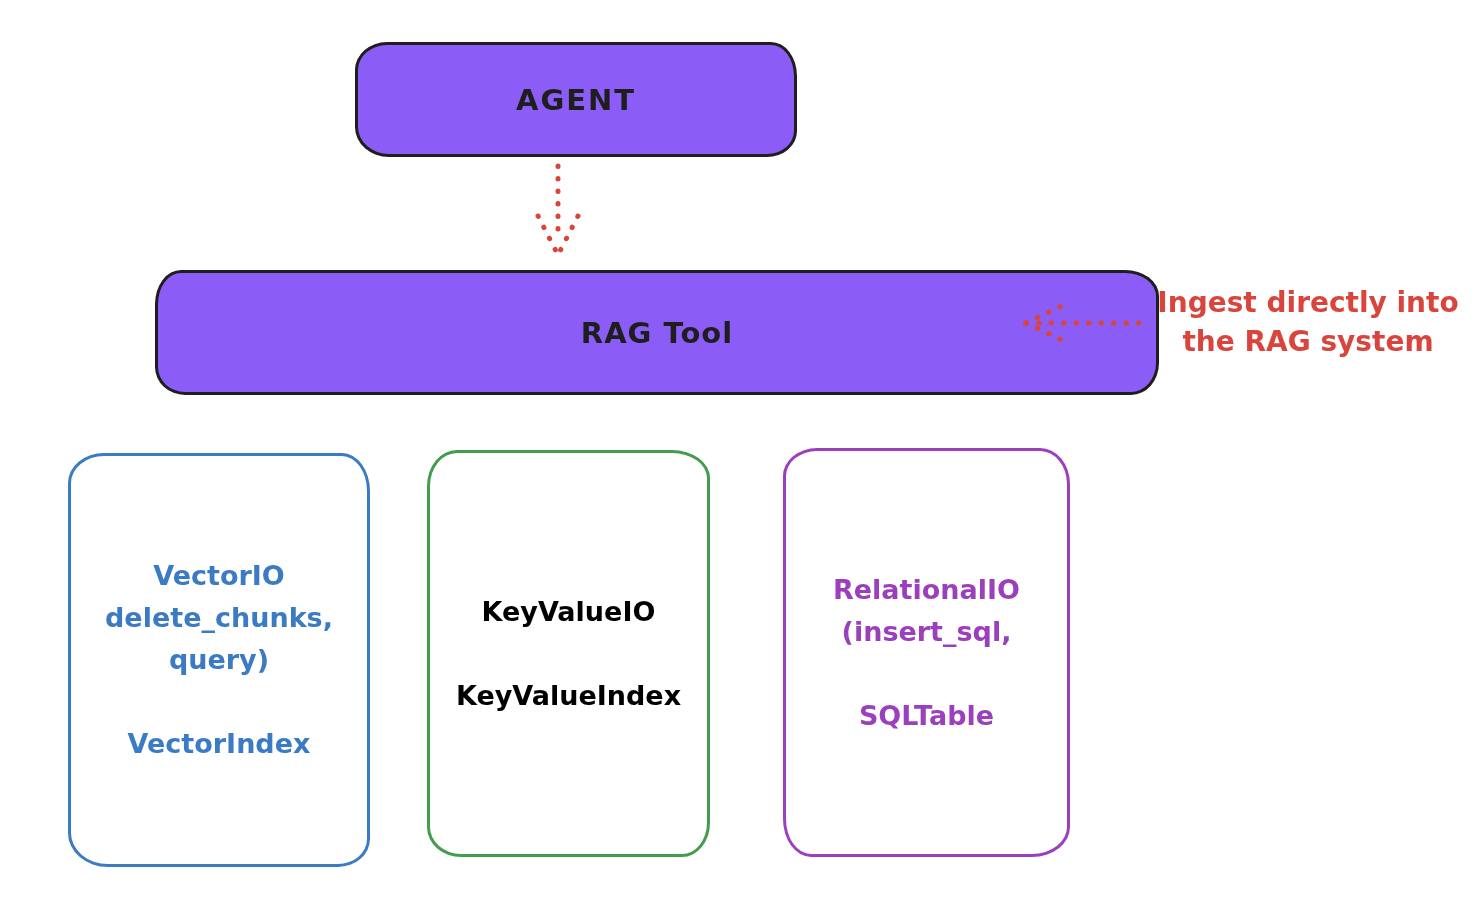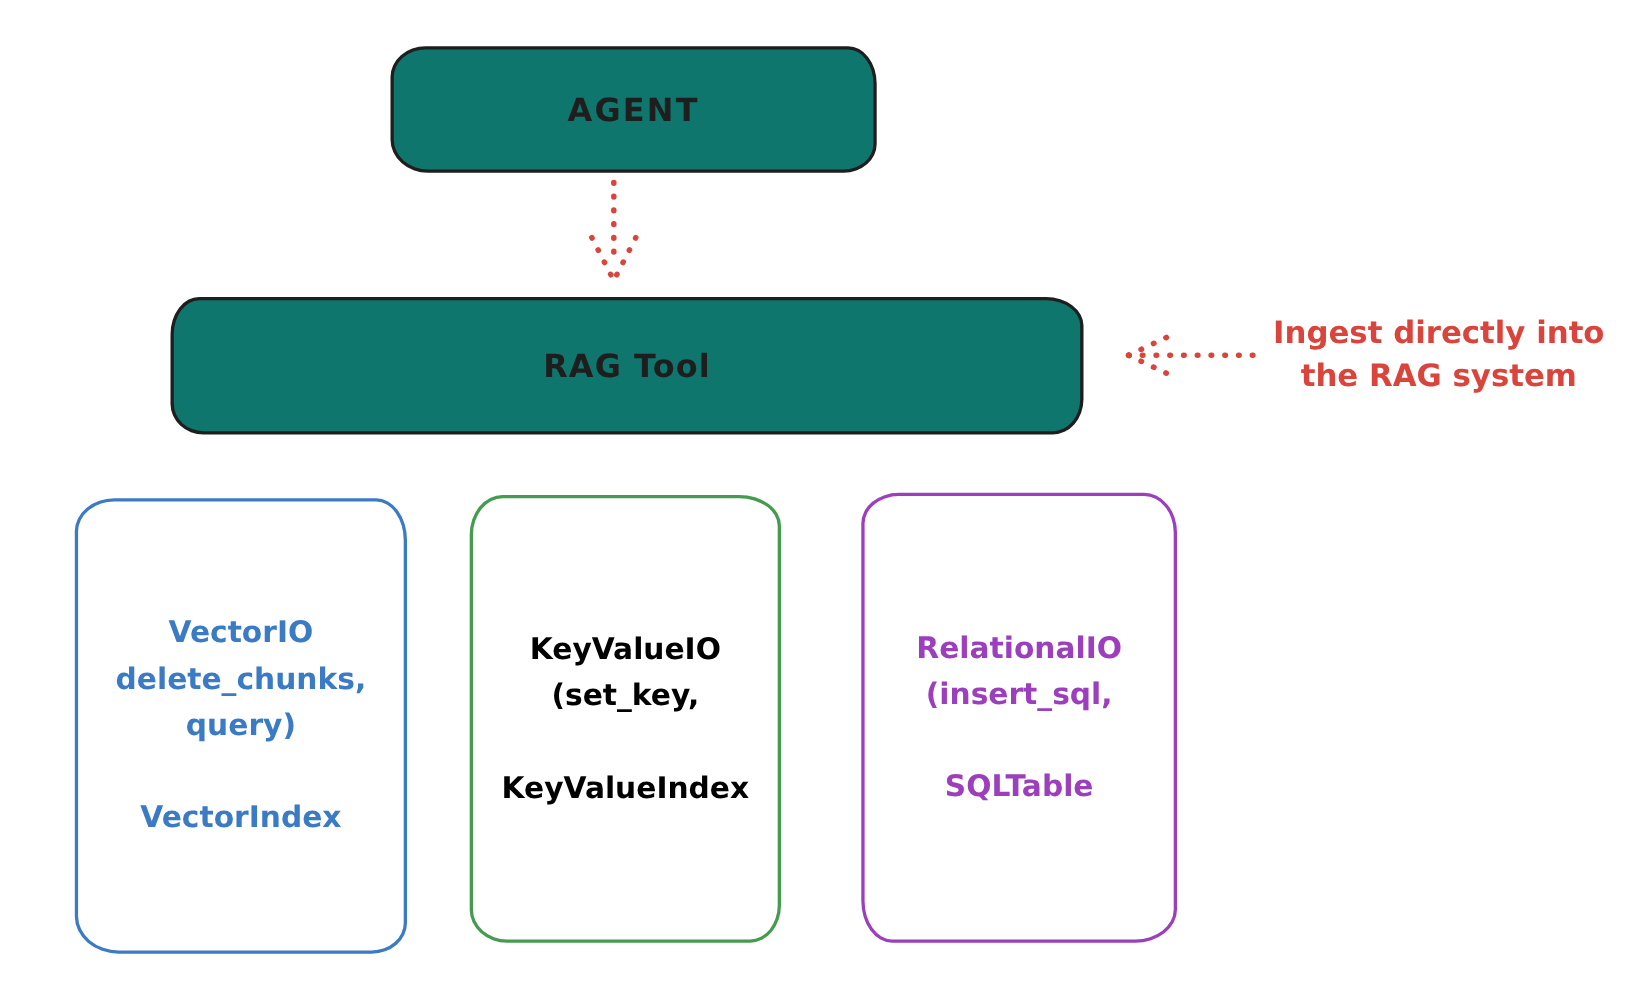--- a/index.html
+++ b/index.html
@@ -19,37 +19,37 @@
     overflow: hidden;
     color: var(--ink);
   }
   .canvas {
     position: absolute;
     inset: 0;
   }
   
   .node {
     position: absolute;
-    background: #0f766e;
+    background: #8b5cf6;
     border: 3.5px solid var(--ink);
     display: flex;
     align-items: center;
     justify-content: center;
     text-align: center;
   }
   .node.sketchy-a { border-radius: 32px 26px 30px 34px / 28px 34px 26px 30px; }
   .node.sketchy-b { border-radius: 26px 34px 28px 30px / 34px 26px 32px 28px; }
   .node-label {
     font-size: 29px;
     font-weight: 600;
     letter-spacing: 2px;
     color: var(--ink);
   }
   #agent-box   { left: 355px; top: 42px;  width: 442px; height: 115px; }
-  #ragtool-box { left: 155px; top: 270px; width: 830px; height: 125px; }
+  #ragtool-box { left: 155px; top: 270px; width: 1004px; height: 125px; }
 
   
   .storage {
     position: absolute;
     background: #ffffff;
     border-width: 3.5px;
     border-style: solid;
     display: flex;
     flex-direction: column;
     align-items: center;
@@ -123,21 +123,20 @@
 
   <div class="storage" id="vector-box" style="border-color: rgb(59, 123, 196); color: rgb(59, 123, 196); text-align: center;">
     <div>VectorIO</div>
     <div>delete_chunks,</div>
     <div>query)</div>
     <div class="footer-line">VectorIndex</div>
   </div>
 
   <div class="storage" id="keyvalue-box" style="border-color: rgb(69, 155, 78); color: #000000;">
     <div>KeyValueIO</div>
-    <div>(set_key,</div>
     <div class="footer-line">KeyValueIndex</div>
   </div>
 
   <div class="storage" id="relational-box" style="border-color: rgb(156, 63, 189); color: rgb(156, 63, 189); text-align: center;">
     <div>RelationalIO</div>
     <div>(insert_sql,</div>
     <div class="footer-line">SQLTable</div>
   </div>
 
 </div>

